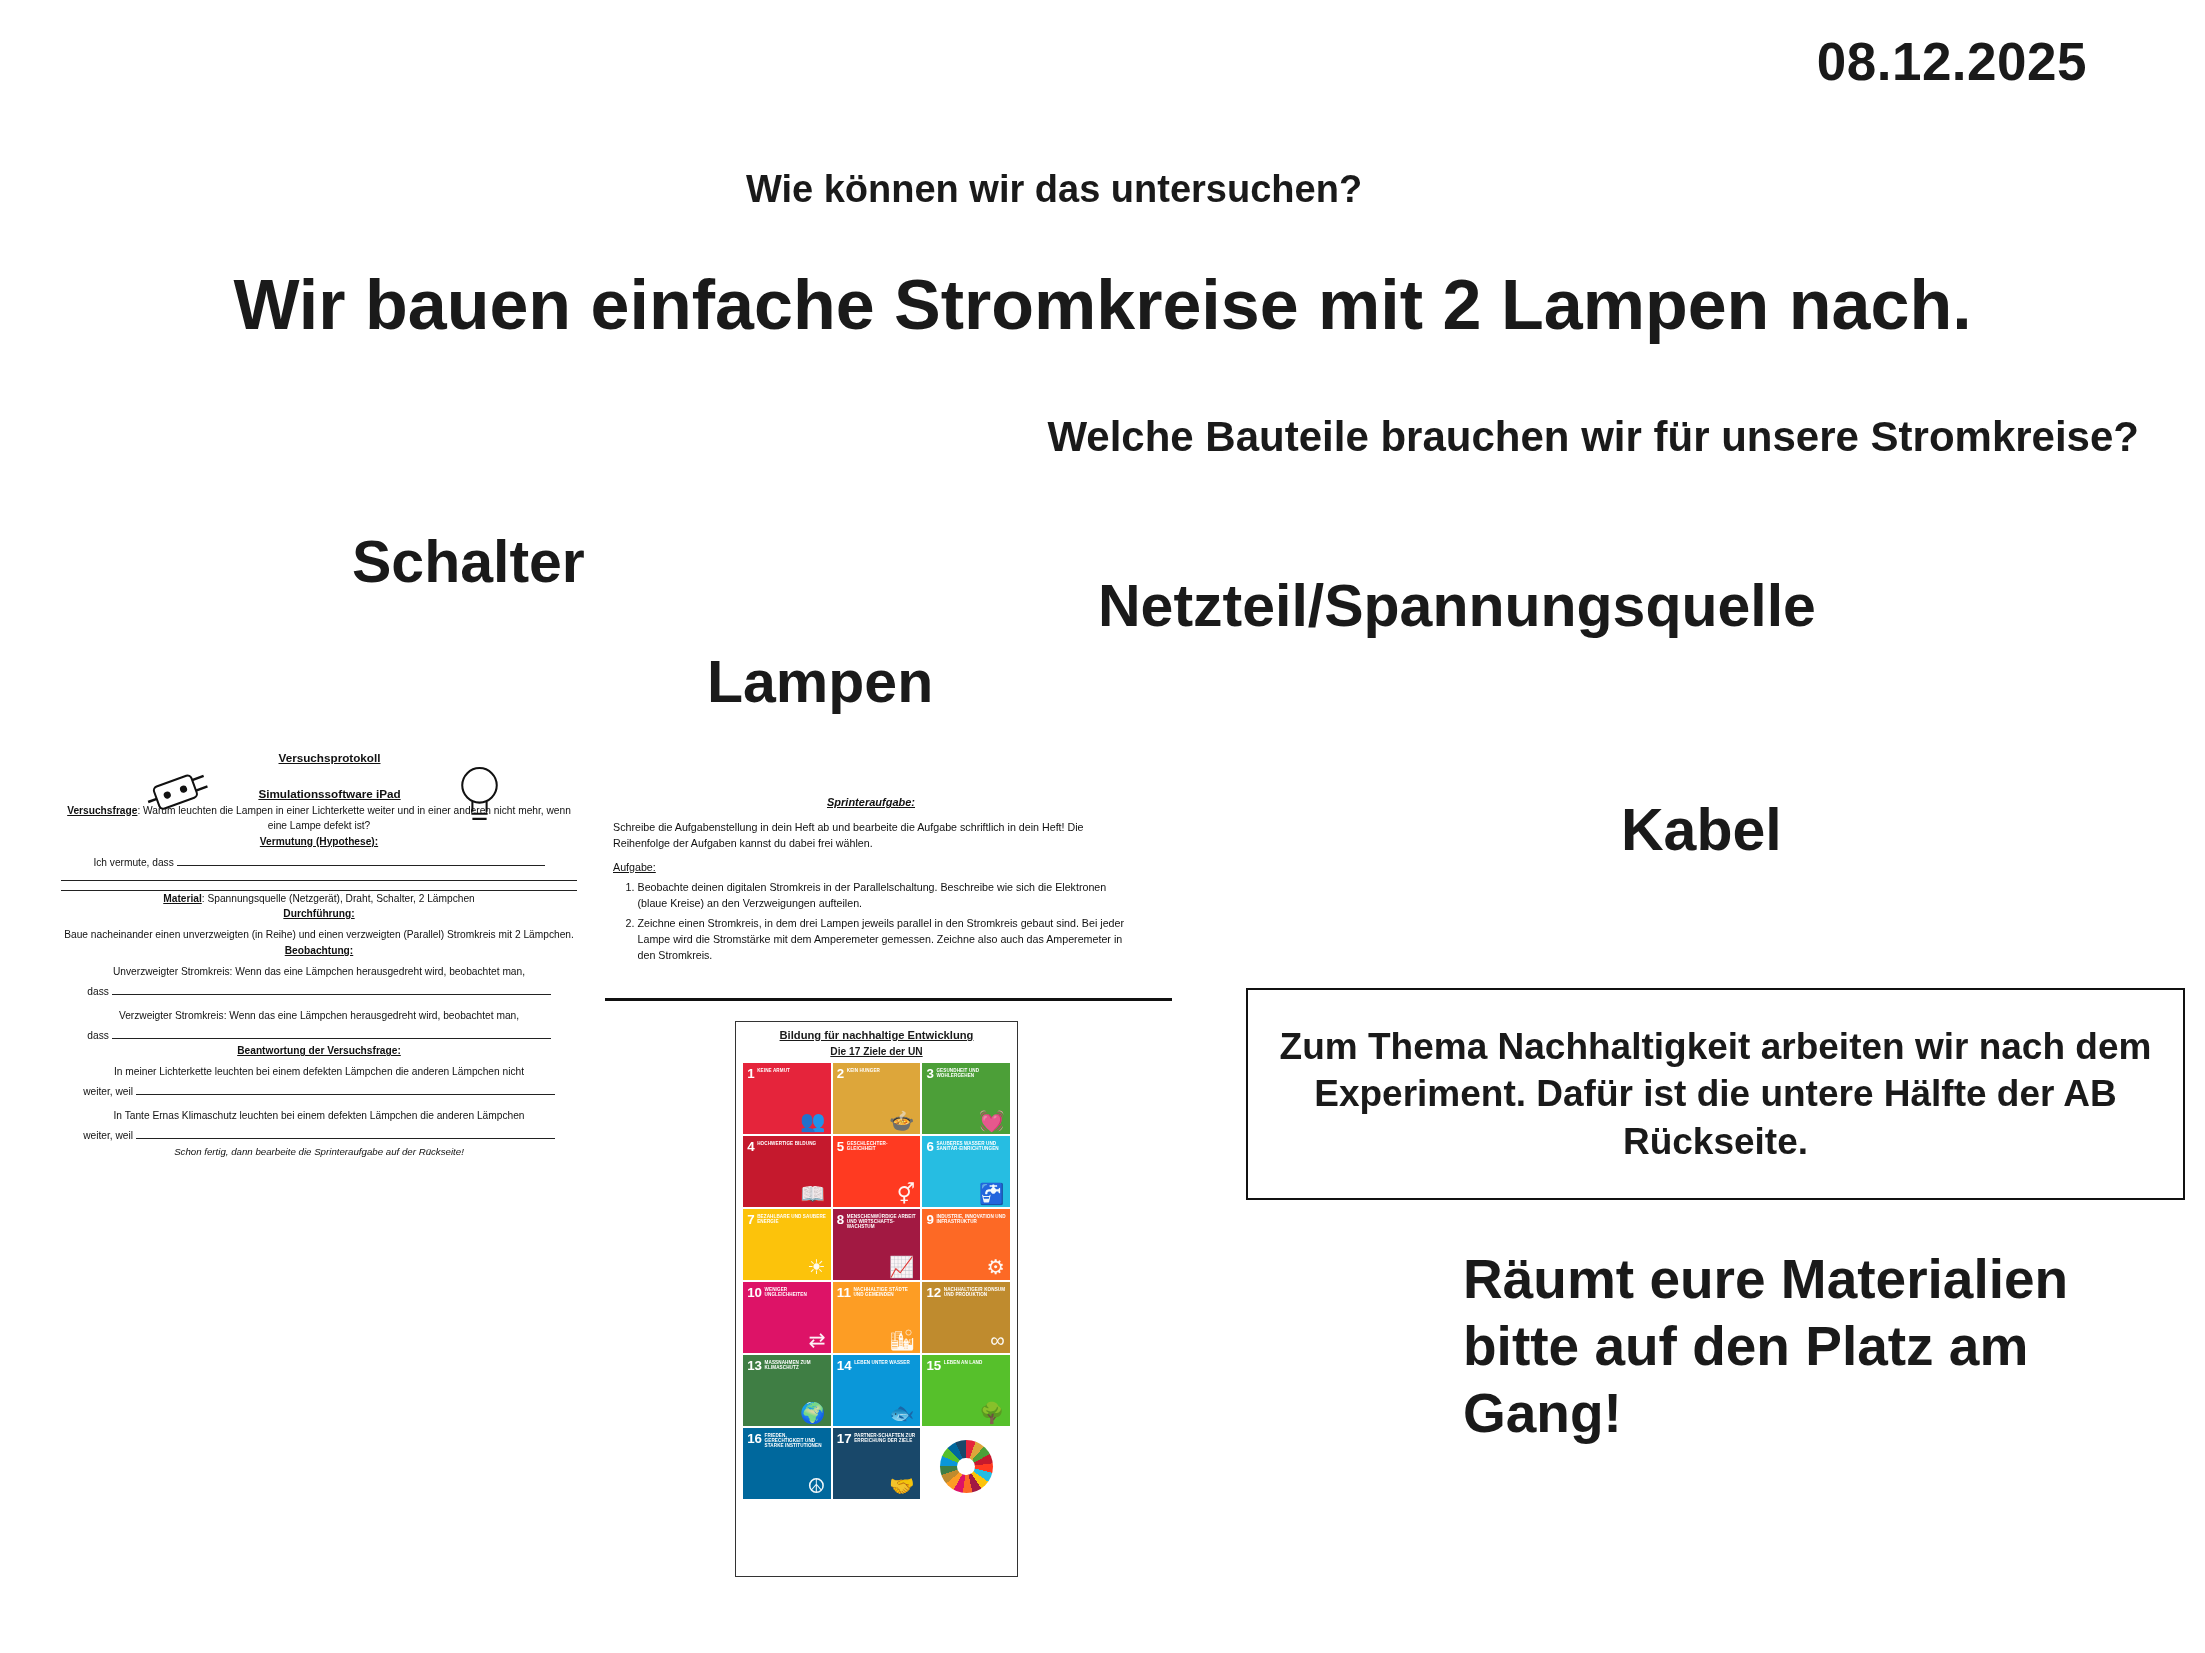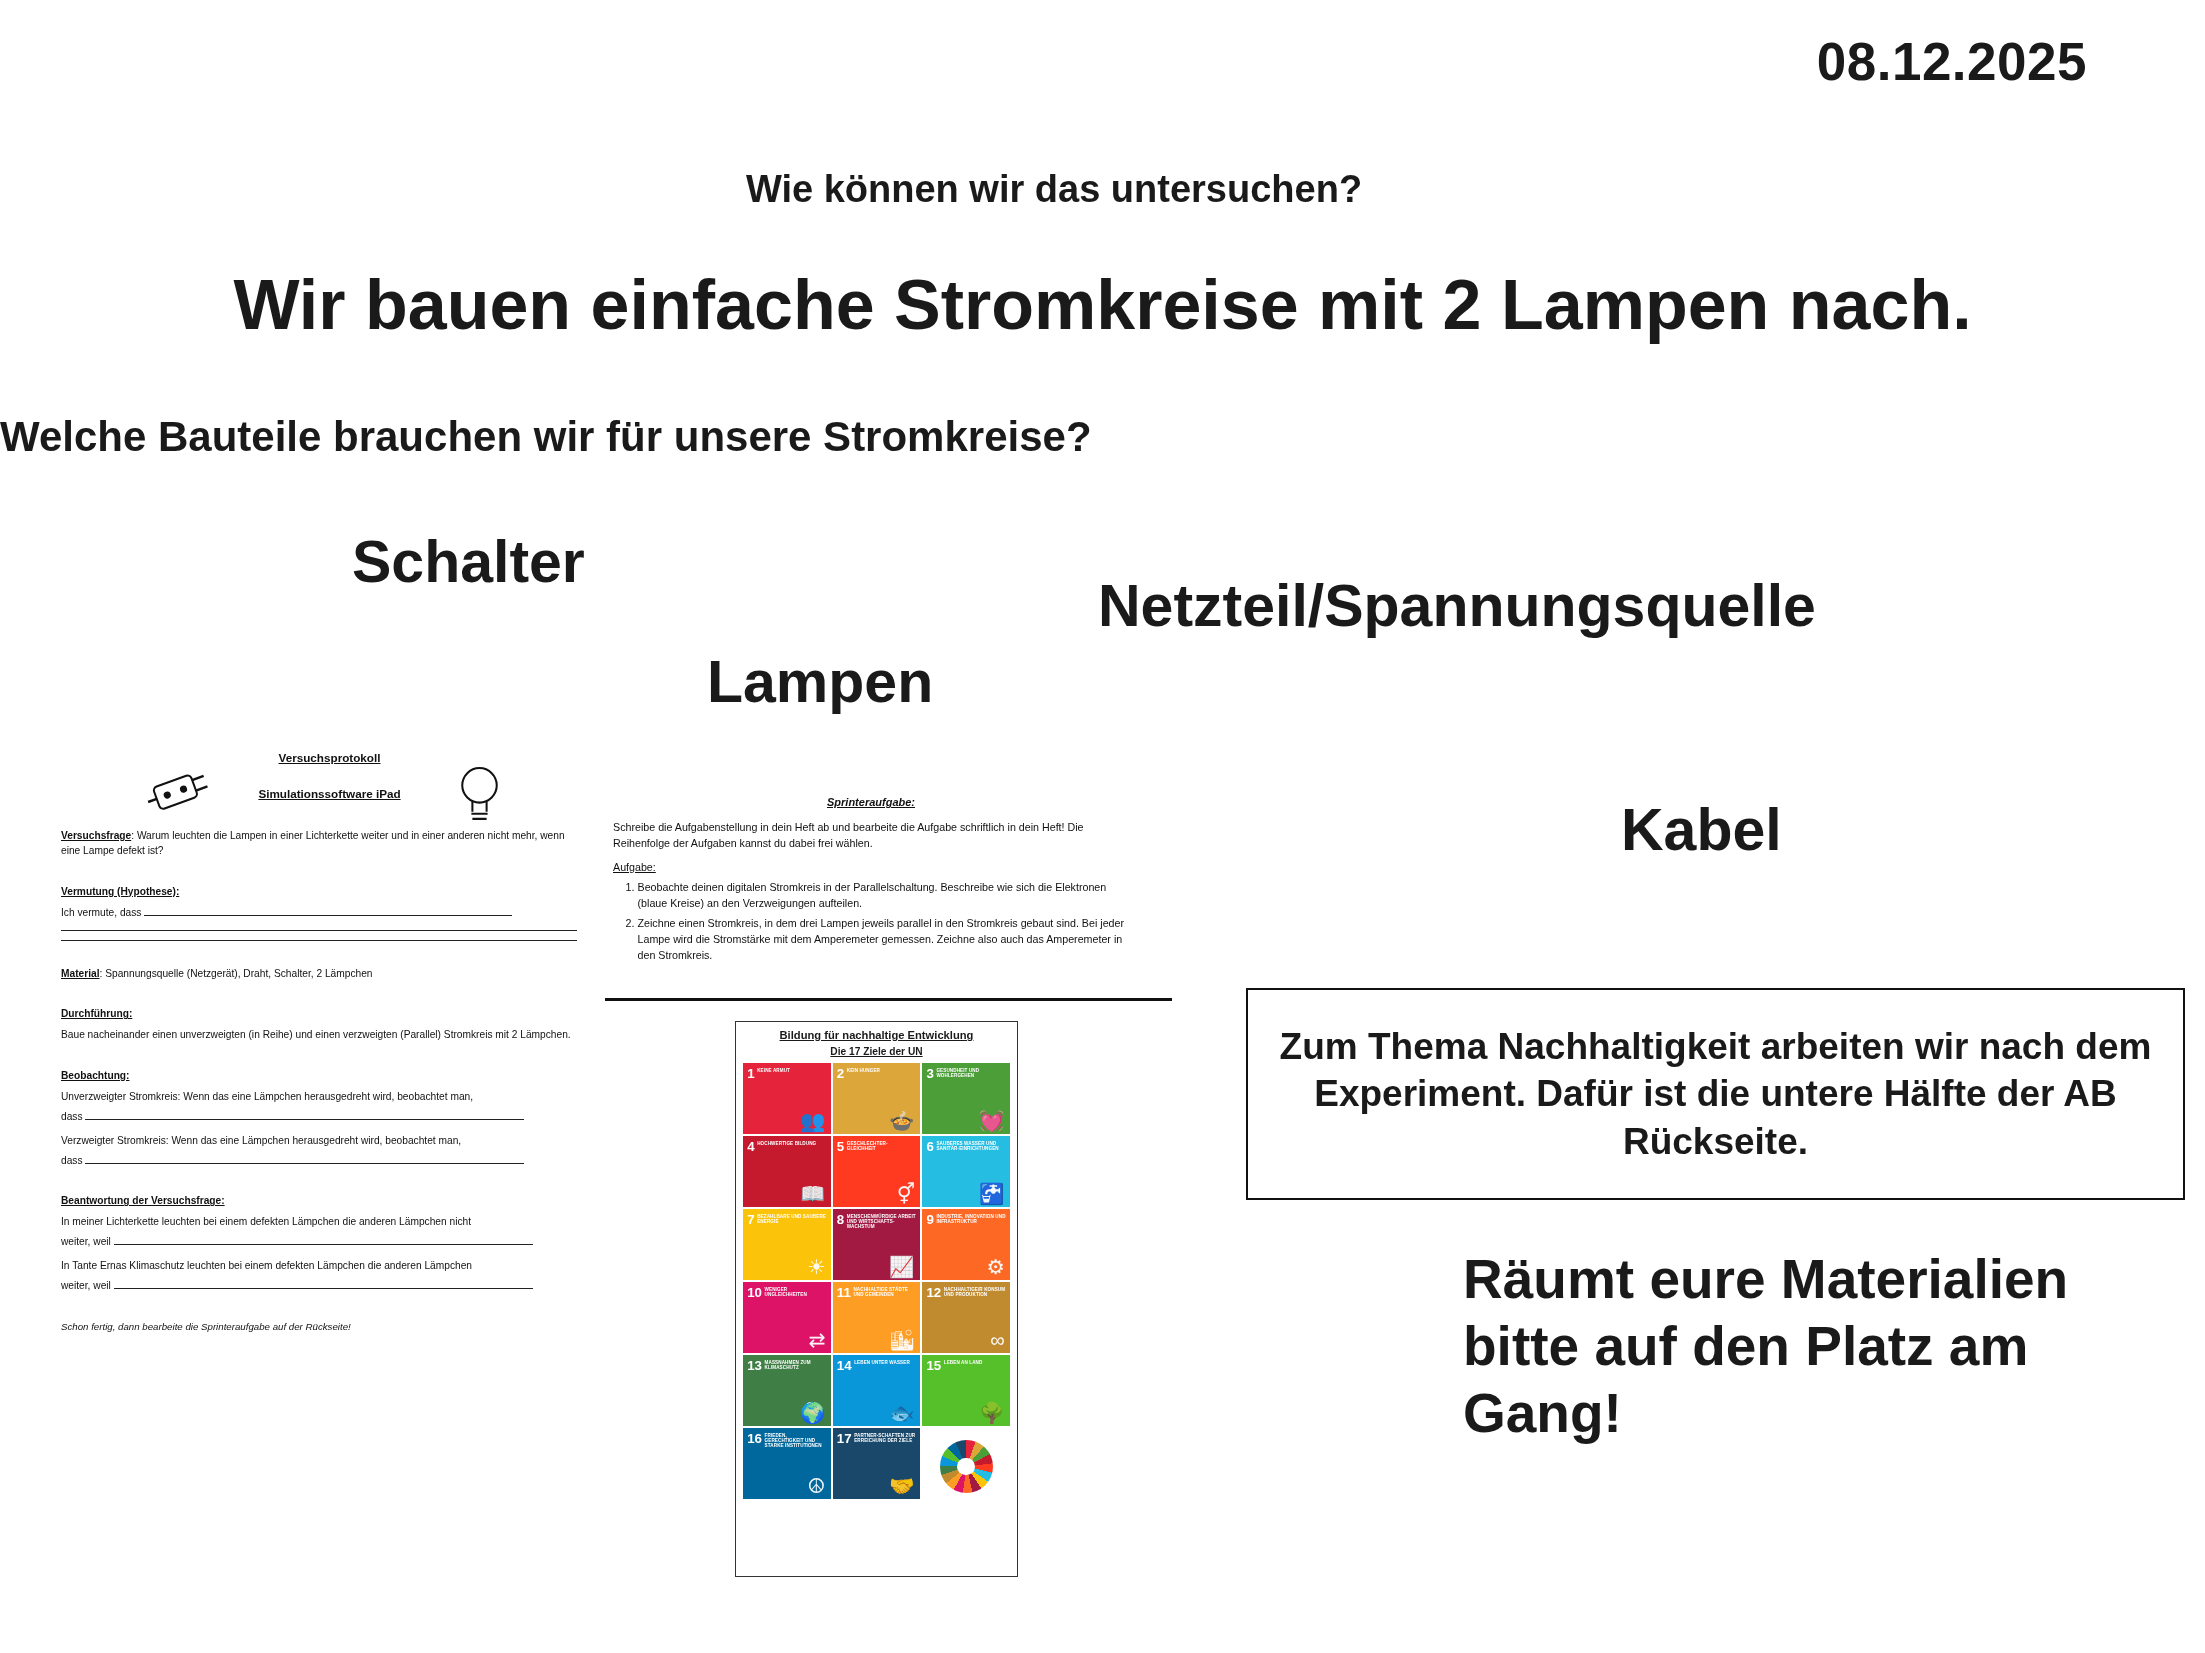--- a/index.html
+++ b/index.html
@@ -39,21 +39,21 @@
     left: 0;
     width: 2205px;
     text-align: center;
     font-size: 70px;
     font-weight: bold;
   }
   #question-parts {
     top: 413px;
     left: 0;
     width: 2139px;
-    text-align: left;
+    text-align: right;
     font-size: 42px;
     font-weight: bold;
   }
 
   
   .component {
     font-weight: bold;
     white-space: nowrap;
   }
   #comp-schalter { top: 528px; left: 352px; font-size: 59px; }
@@ -81,21 +81,22 @@
     text-decoration: underline;
     font-size: 11.7px;
   }
   #worksheet .ws-sub {
     font-weight: bold;
     text-decoration: underline;
     font-size: 11.7px;
     margin-top: 19px;
   }
   #worksheet .ws-section {
-    margin-top: 26px;
+    margin-top: 1px;
+    text-align: center;
   }
   #worksheet .lbl-u {
     text-decoration: underline;
     font-weight: bold;
   }
   #worksheet .rule {
     display: block;
     border-bottom: 0.5px solid #222;
     height: 0.5px;
     margin: 8.2px 0 0 0;

